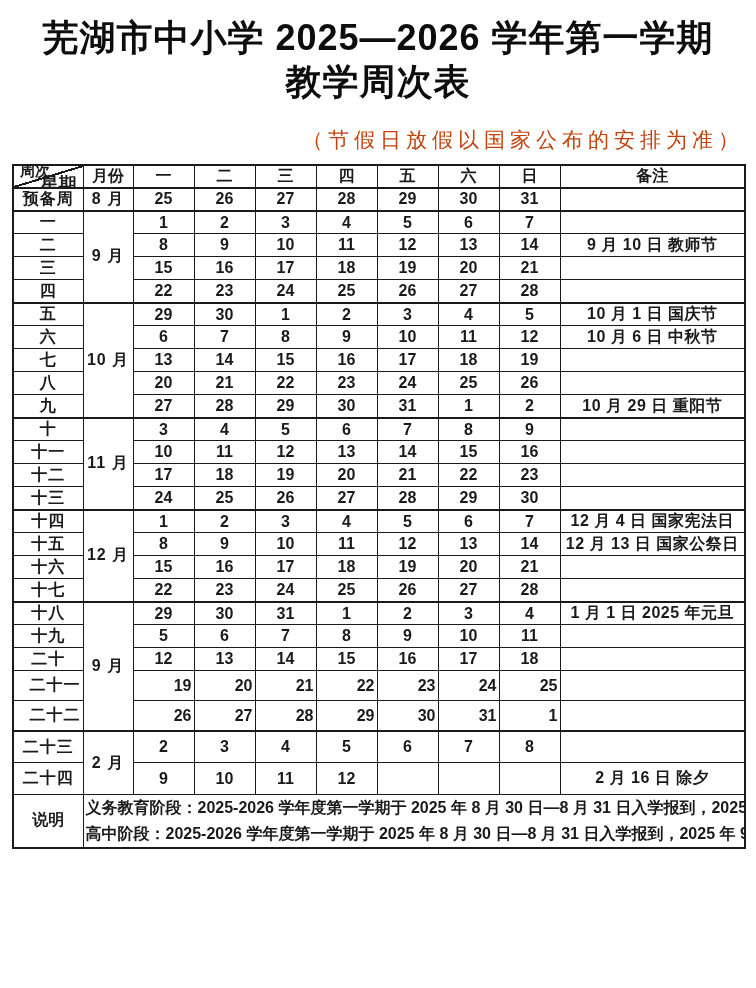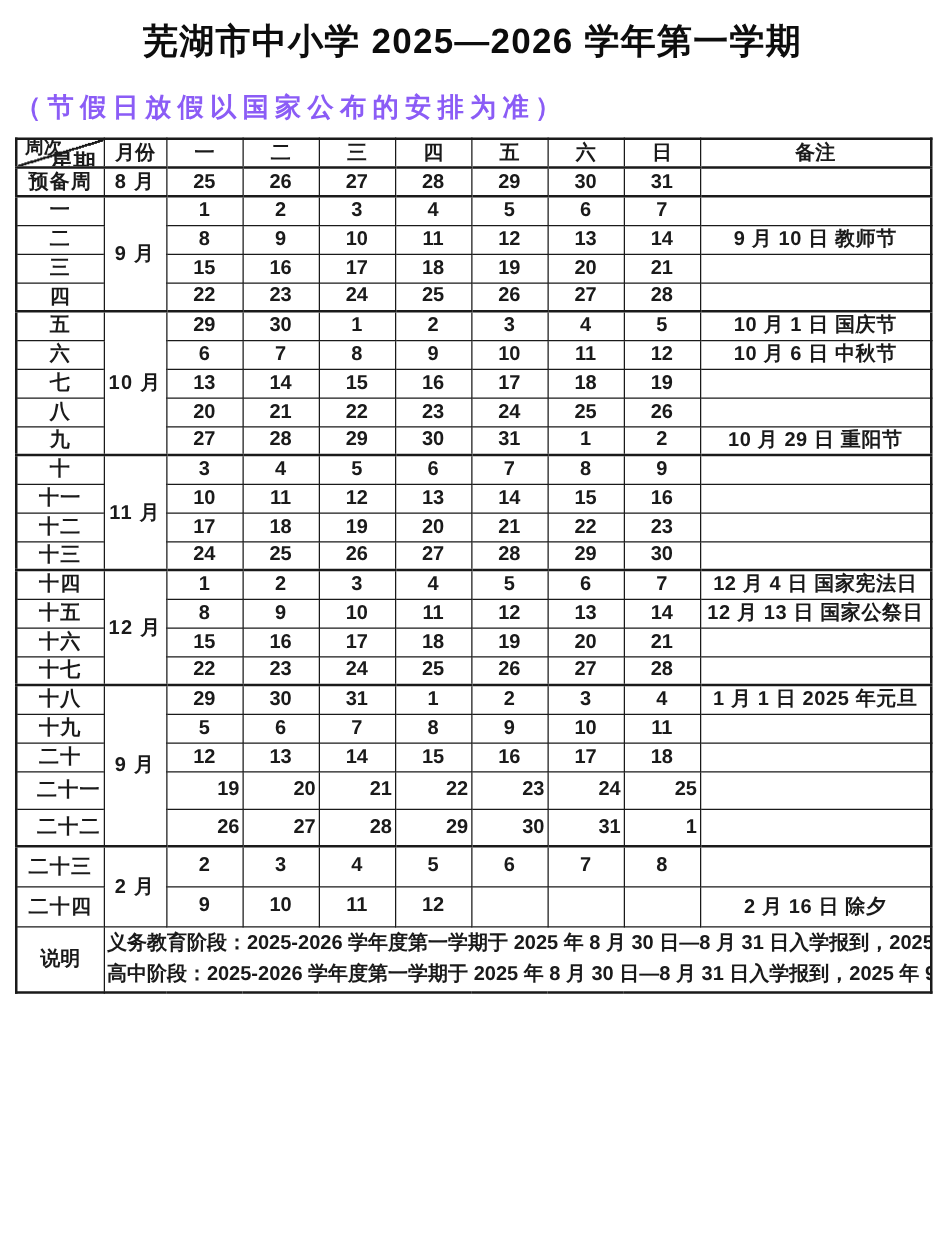--- a/index.html
+++ b/index.html
@@ -5,26 +5,26 @@
   * { margin:0; padding:0; box-sizing:border-box; }
   html,body { background:#ffffff; }
   body {
     width:756px; height:988px;
     font-family:"Liberation Sans","DejaVu Sans",sans-serif;
     color:#1a1a1a;
     overflow:hidden;
   }
   .page { padding:16px 12px 0 12px; }
 
-  .title { text-align:center; font-weight:800; font-size:28px; line-height:1.22; letter-spacing:1px; color:#0d0d0d; }
+  .title { text-align:center; font-weight:800; font-size:36px; line-height:1.22; letter-spacing:1px; color:#0d0d0d; }
   .subtitle {
-    text-align:left;
+    text-align:right;
     font-family:"Liberation Serif","DejaVu Serif",serif;
-    font-weight:700; font-size:21px; letter-spacing:5px;
-    margin-top:22px; margin-bottom:10px; color:#8b5cf6;
+    font-weight:400; font-size:21px; letter-spacing:5px;
+    margin-top:22px; margin-bottom:10px; color:#c2410c;
   }
 
   table.calendar {
     border-collapse:collapse; table-layout:fixed;
     width:732px; margin:0 auto;
   }
   table.calendar td {
     border:1px solid #1a1a1a;
     text-align:center; vertical-align:middle;
     font-size:16px; font-weight:600;
@@ -61,20 +61,21 @@
   }
   td.note-body p { margin:0; }
 </style>
 </head>
 <body>
 
 <div class="page">
 
   <div class="title">
     <div>芜湖市中小学 2025—2026 学年第一学期</div>
+    <div>教学周次表</div>
   </div>
 
   <div class="subtitle">（节假日放假以国家公布的安排为准）</div>
 
   <table class="calendar">
     <colgroup>
       <col style="width:70px">
         <col style="width:50px">
       <col style="width:61px">
         <col style="width:61px">

